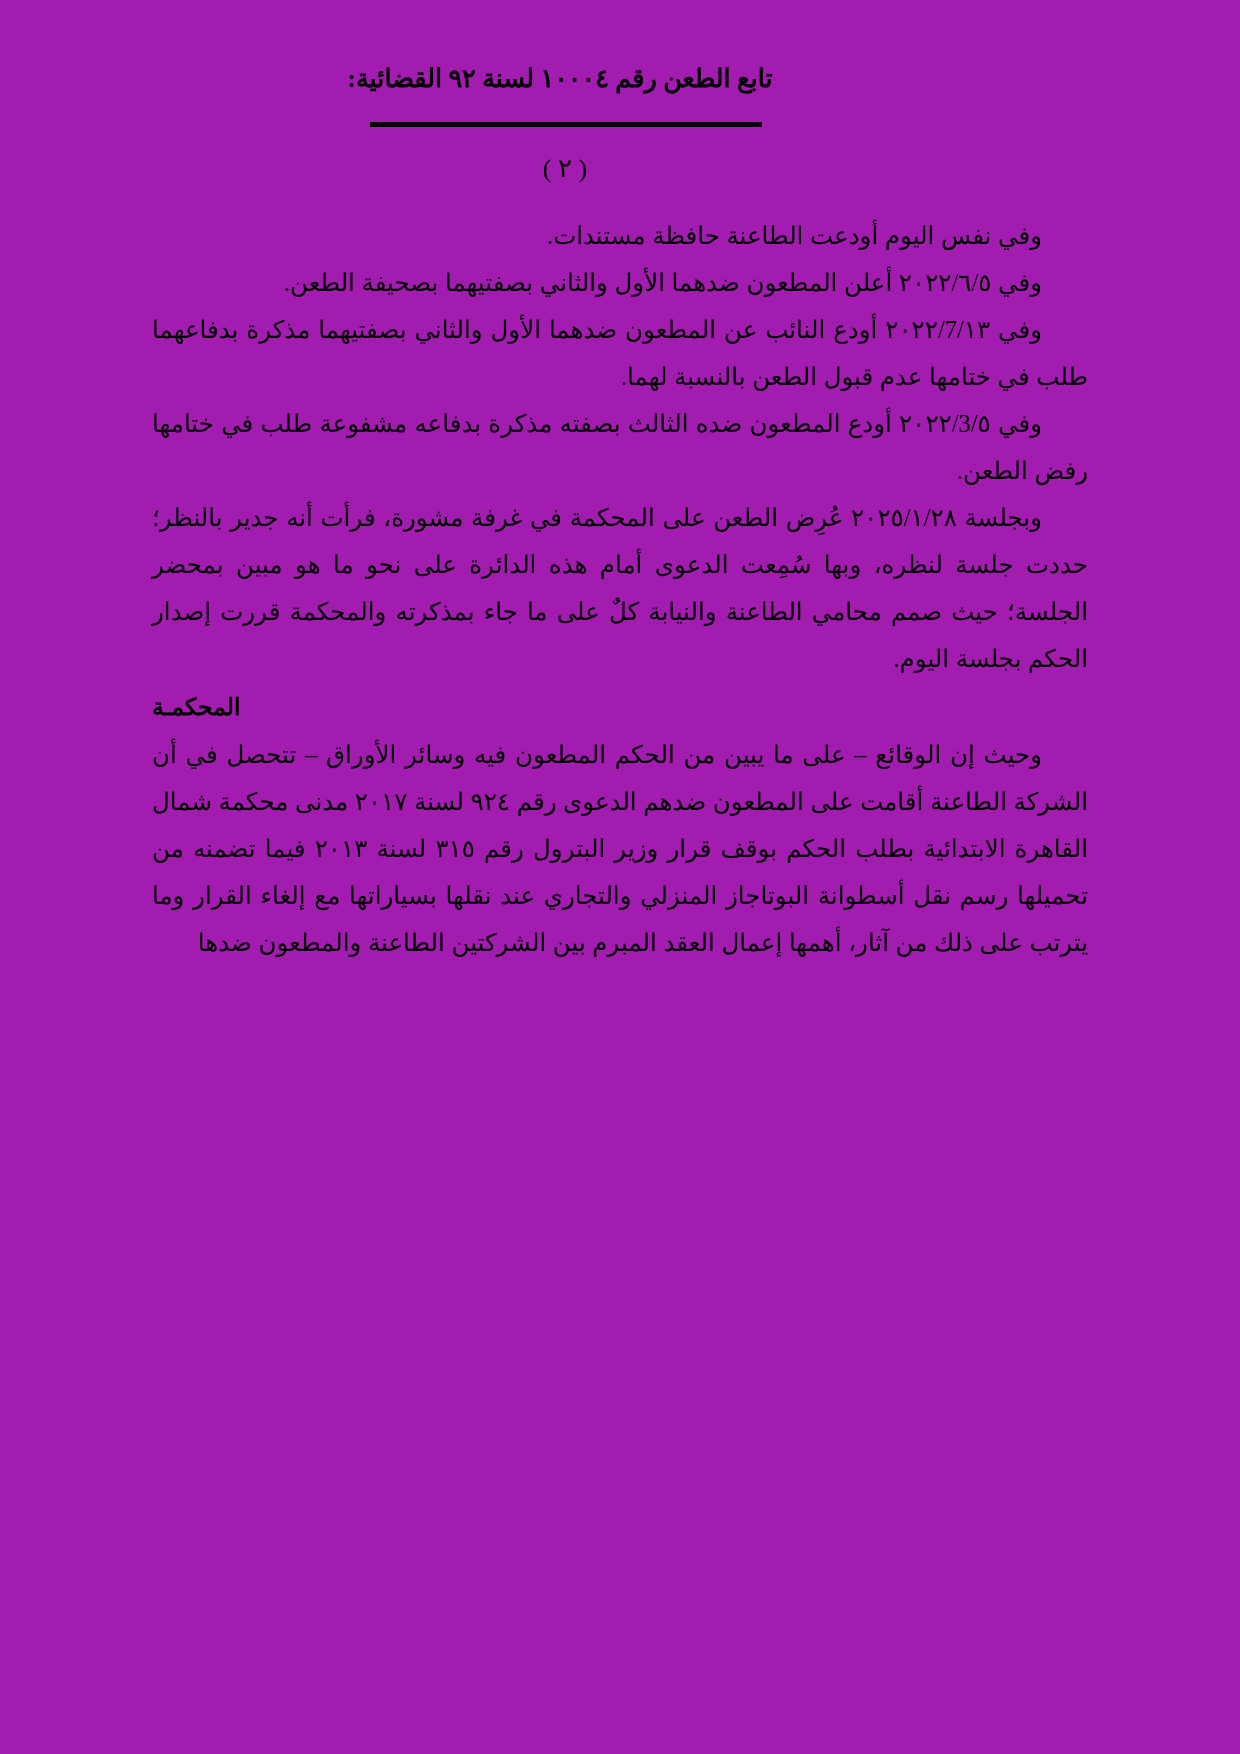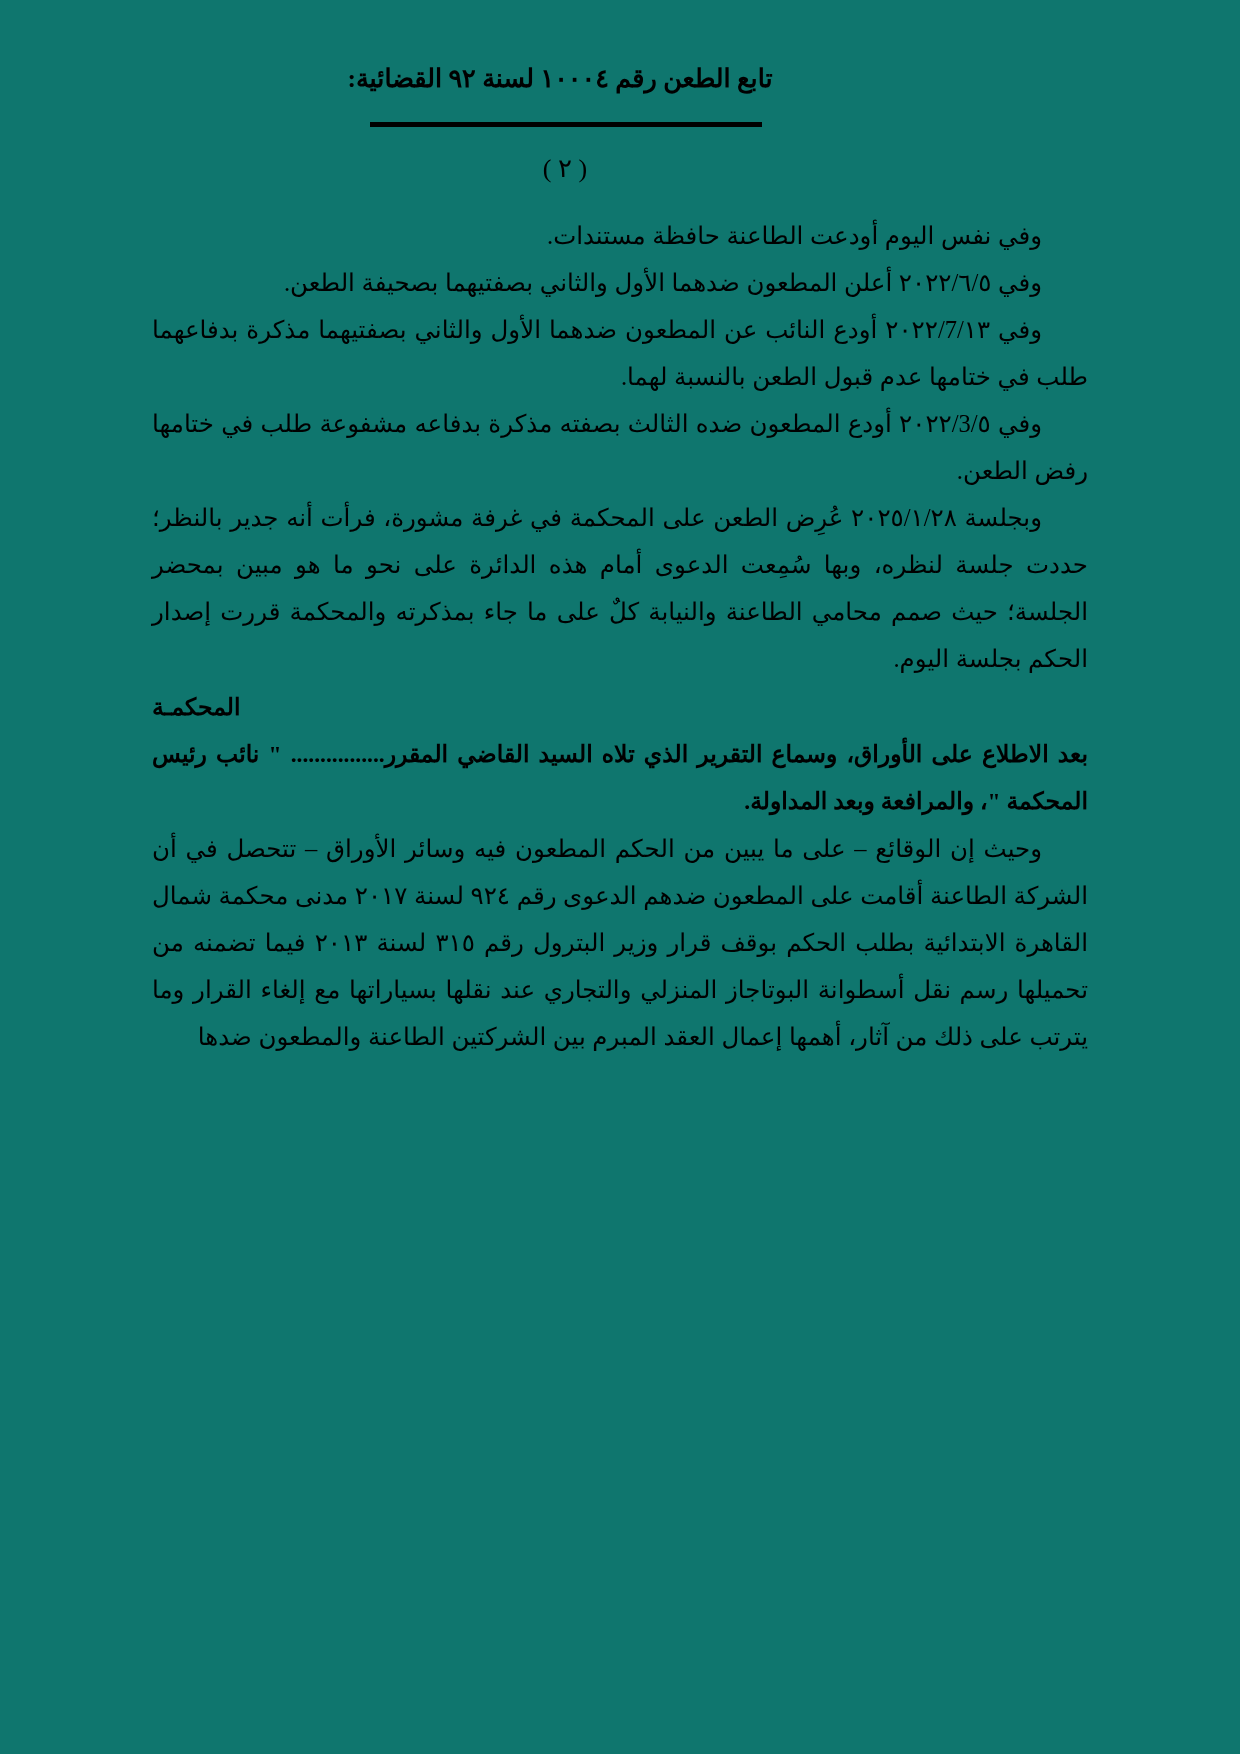--- a/index.html
+++ b/index.html
@@ -7,21 +7,21 @@
     margin: 0;
     padding: 0;
     background: #ffffff;
   }
 
   .page {
     position: relative;
     width: 1240px;
     height: 1754px;
     margin: 0 auto;
-    background: #0f766e;
+    background: #a21caf;
     box-sizing: border-box;
     padding: 62px 152px 0 152px;
     font-family: "Liberation Serif", "DejaVu Serif", serif;
     color: #000000;
     direction: rtl;
     text-align: right;
     overflow: hidden;
   }
 
   
@@ -119,19 +119,18 @@
     <p class="para indent">وفي ٢٠٢٢/7/١٣ أودع النائب عن المطعون ضدهما الأول والثاني بصفتيهما مذكرة بدفاعهما طلب في ختامها عدم قبول الطعن بالنسبة لهما.</p>
 
 
     <p class="para indent">وفي ٢٠٢٢/3/٥ أودع المطعون ضده الثالث بصفته مذكرة بدفاعه مشفوعة طلب في ختامها رفض الطعن.</p>
 
 
     <p class="para indent">وبجلسة ٢٠٢٥/١/٢٨ عُرِض الطعن على المحكمة في غرفة مشورة، فرأت أنه جدير بالنظر؛ حددت جلسة لنظره، وبها سُمِعت الدعوى أمام هذه الدائرة على نحو ما هو مبين بمحضر الجلسة؛ حيث صمم محامي الطاعنة والنيابة كلٌ على ما جاء بمذكرته والمحكمة قررت إصدار الحكم بجلسة اليوم.</p>
 
     <div class="court-heading">المحكمـة</div>
 
-    <p class="bold-para">بعد الاطلاع على الأوراق، وسماع التقرير الذي تلاه السيد القاضي المقرر................ " نائب رئيس المحكمة "، والمرافعة وبعد المداولة.</p>
 
 
     <p class="para indent">وحيث إن الوقائع – على ما يبين من الحكم المطعون فيه وسائر الأوراق – تتحصل في أن الشركة الطاعنة أقامت على المطعون ضدهم الدعوى رقم ٩٢٤ لسنة ٢٠١٧ مدنى محكمة شمال القاهرة الابتدائية بطلب الحكم بوقف قرار وزير البترول رقم ٣١٥ لسنة ٢٠١٣ فيما تضمنه من تحميلها رسم نقل أسطوانة البوتاجاز المنزلي والتجاري عند نقلها بسياراتها مع إلغاء القرار وما يترتب على ذلك من آثار، أهمها إعمال العقد المبرم بين الشركتين الطاعنة والمطعون ضدها</p>
 
   </div>
 </div>
 
 </body></html>

